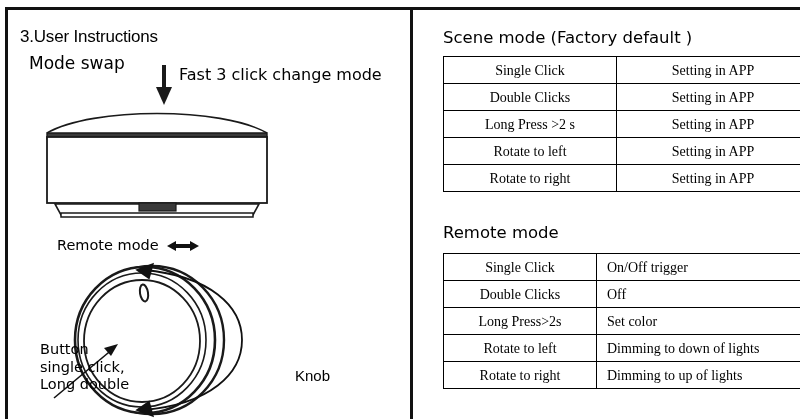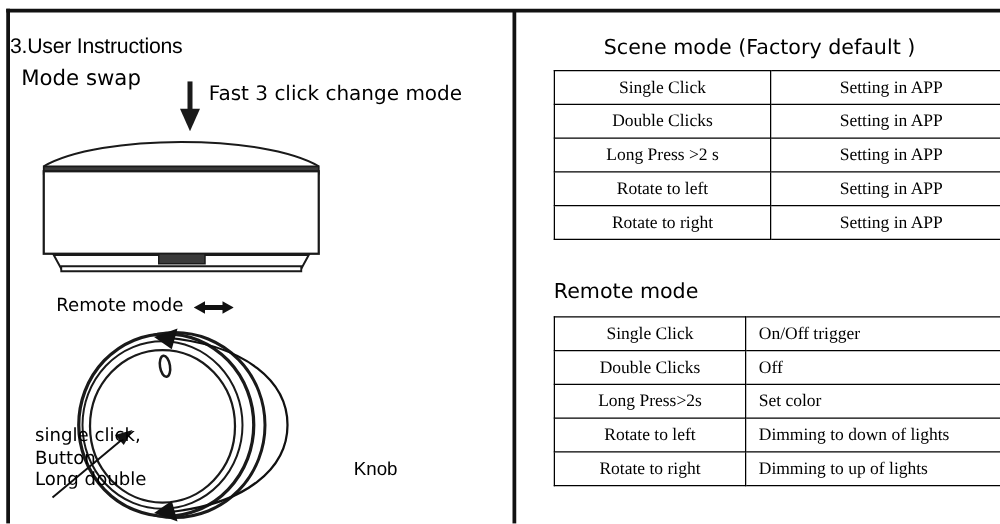--- a/index.html
+++ b/index.html
@@ -33,21 +33,21 @@
   .rule-mid {
     position: absolute;
     left: 410px; top: 9px;
     width: 3px; height: 410px;
     background: #111111;
   }
 
   
   .panel-left {
     position: absolute;
-    left: 0; top: 10px;
+    left: 12px; top: 10px;
     width: 402px; height: 297px;
   }
   .heading-main {
     position: absolute;
     left: 8px; top: 17px;
     font-size: 17px;
     letter-spacing: -0.2px;
     white-space: nowrap;
   }
   .label-mode-swap {
@@ -117,21 +117,21 @@
     position: absolute;
     left: 413px; top: 10px;
     width: 387px; height: 409px;
   }
   .table-title {
     position: absolute;
     font-size: 16.5px;
     font-family: "DejaVu Sans", sans-serif;
     white-space: nowrap;
   }
-  #scene-title { left: 30px; top: 18px; margin-left: 40px; }
+  #scene-title { left: 30px; top: 18px; }
   #remote-title { left: 30px; top: 213px; }
 
   table.mode-table {
     position: absolute;
     border-collapse: collapse;
     table-layout: fixed;
     font-size: 13.5px;
   }
   table.mode-table td {
     border: 1.6px solid #000000;
@@ -220,22 +220,22 @@
       <g>
         <path d="M112,12 C178,18 210,48 210,82 C210,116 178,146 112,152" fill="none" stroke="#111111" stroke-width="1.8"></path>
         <polygon points="104,8 124,8 114,22" fill="#111111" transform="rotate(-20 114 12)"></polygon>
         <polygon points="104,156 124,156 114,142" fill="#111111" transform="rotate(20 114 152)"></polygon>
       </g>
     </svg>
 
     <div class="label-knob">Knob</div>
 
     <div class="label-button">
+      <div>Button</div>
       <div>single click,</div>
-      <div>Button</div>
       <div>Long double</div>
     </div>
   </div>
 
   <div class="panel-right">
 
     <div class="table-title" id="scene-title">Scene mode (Factory default )</div>
 
     <table class="mode-table" id="scene-table">
       <tbody>

